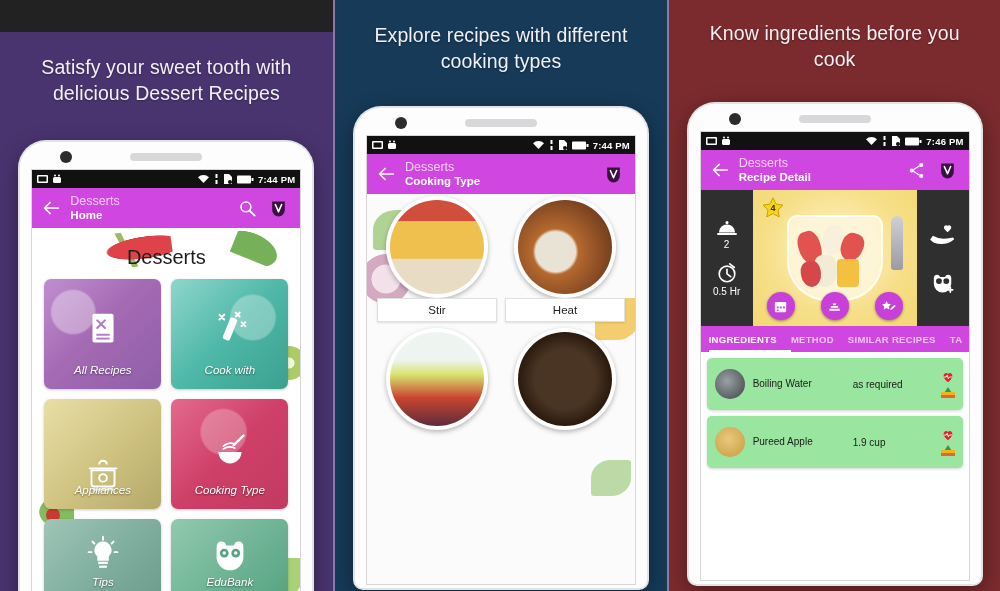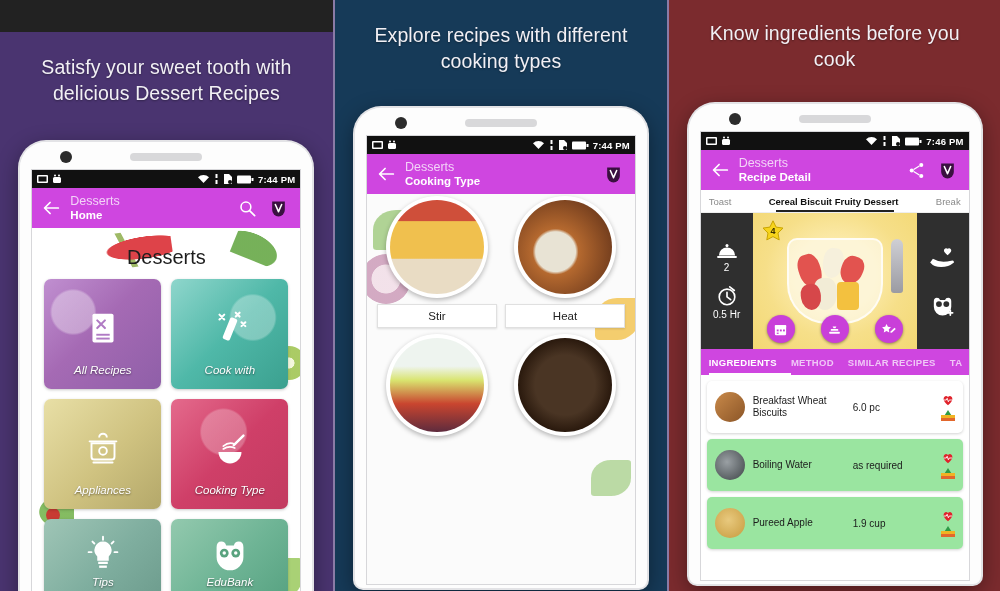--- a/index.html
+++ b/index.html
@@ -76,35 +76,35 @@
       font-size:11.5px;font-style:italic;text-shadow:0 1px 2px rgba(0,0,0,.5);}
   .tile .ticon{width:46px;height:46px;margin-bottom:10px;}
   .tile.short{height:82px;}
 
   .tv-allrecipes{background:
      radial-gradient(circle at 25% 30%,rgba(255,255,255,.35) 0 18%,transparent 20%),
      linear-gradient(135deg,#c08fd0,#a56ab4 45%,#8f5fa8);}
   .tv-cookwith{background:
      radial-gradient(circle at 70% 35%,rgba(255,255,255,.3) 0 20%,transparent 22%),
      linear-gradient(135deg,#8fd6cc,#4fb8a8 50%,#3ba08f);}
-  .tv-appliances{background:linear-gradient(135deg,#e8dfa6,#cfc280 55%,#b4a86a);}
+  .tv-appliances{background:linear-gradient(135deg,#e8dfa6,#cfc280 55%,#b4a86a);align-items:flex-end;}
   .tv-cookingtype{background:
      radial-gradient(circle at 45% 30%,rgba(255,255,255,.25) 0 22%,transparent 24%),
      linear-gradient(135deg,#e46a8c,#cf3f68 50%,#c23b60);}
   .tv-tips{background:linear-gradient(135deg,#9fc5b6,#7fae9f 55%,#6d9c8d);}
   .tv-edubank{background:linear-gradient(135deg,#93c9ae,#6eb495 55%,#57a281);}
 
   
   .ct-body{position:relative;height:390px;background:#fbfbfb;overflow:hidden;padding-top:2px;}
   .ct-grid{display:grid;grid-template-columns:1fr 1fr;gap:0 8px;padding:0 10px;position:relative;z-index:2;}
   .ct-cell{display:flex;flex-direction:column;align-items:center;margin-bottom:6px;}
   .ct-circle{width:102px;height:102px;border-radius:50%;background:#fff;padding:4px;box-sizing:border-box;
              box-shadow:0 2px 5px rgba(0,0,0,.28);overflow:hidden;}
   .ct-circle .inner{width:100%;height:100%;border-radius:50%;}
-  .ct-name{margin-top:6px;width:118px;height:22px;background:#fff;border:1px solid #e0e0e0;border-radius:0;
+  .ct-name{width:118px;height:22px;background:#fff;border:1px solid #e0e0e0;border-radius:0;
            display:flex;align-items:center;justify-content:center;font-size:11.5px;color:#222;
            box-shadow:0 1px 2px rgba(0,0,0,.12);}
   .ci-stir{background:linear-gradient(180deg,#cf4f3a 0 22%,#f0c04e 23% 62%,#e9dcc4 63%);}
   .ci-bake{background:radial-gradient(circle at 50% 45%,#d9a257 0 48%,#8d2f28 52%);}
   .ci-heat{background:radial-gradient(circle at 40% 55%,#e8e3d4 0 26%,#b5692f 30%,#6e3a1c 80%);}
   .ci-mix{background:radial-gradient(circle at 50% 50%,#e3cf9b 0 60%,#c9ae72 75%);}
   .ci-layer{background:linear-gradient(180deg,#eef4ef 0 30%,#d9e46f 45%,#c9452f 70%,#5e2b3d 100%);}
   .ci-dark{background:radial-gradient(circle at 50% 50%,#4a3524 0 45%,#241409 75%);}
 
   .ct-deco1{position:absolute;top:60px;left:-6px;width:50px;height:50px;border-radius:50%;
@@ -471,26 +471,20 @@
               </svg>
             <svg class="ab-ico" viewBox="0 0 24 24">
                 <path d="M4 3 h16 v11 a8 8 0 0 1 -8 8 a8 8 0 0 1 -8 -8 Z" fill="#3a1040"></path>
                 <path d="M8 7 l4 9 l4 -9" stroke="#fff" stroke-width="2" fill="none" stroke-linecap="round" stroke-linejoin="round"></path>
               </svg>
           </div>
         </div>
 
         <div class="rd-body">
 
-          <div class="rd-tabs-top">
-            <span class="rd-tt">Toast</span>
-            <span class="rd-tt center">Cereal Biscuit Fruity Dessert</span>
-            <span class="rd-tt">Break</span>
-            <div class="rd-underline"></div>
-          </div>
 
           <div class="hero">
             <div class="hero-side">
               <div class="meta">
                 <svg width="22" height="18" viewBox="0 0 24 20">
                     <path d="M3 15 a9 9 0 0 1 18 0 Z" fill="#fff"></path>
                     <rect x="1" y="15.5" width="22" height="2.2" rx="1" fill="#fff"></rect>
                     <circle cx="12" cy="4" r="1.7" fill="#fff"></circle>
                   </svg>
                 <span class="mv">2</span>
@@ -563,32 +557,20 @@
           <div class="rd-tabs">
             <span class="rd-tab active">INGREDIENTS</span>
             <span class="rd-tab">METHOD</span>
             <span class="rd-tab">SIMILAR RECIPES</span>
             <span class="rd-tab">TA</span>
             <div class="rd-tabline"></div>
           </div>
 
           <div class="ing-list">
 
-            <div class="ing white">
-              <div class="ing-thumb th-biscuit"></div>
-              <div class="ing-name">Breakfast Wheat Biscuits</div>
-              <div class="ing-qty">6.0 pc</div>
-              <div class="ing-icons">
-                <svg class="heart" viewBox="0 0 24 24">
-                    <path d="M12 21 C3 14 3 7.5 7.5 5.5 C10 4.4 12 6.4 12 7.8 C12 6.4 14 4.4 16.5 5.5 C21 7.5 21 14 12 21 Z" fill="#e0232c"></path>
-                    <path d="M5 12 h4 l1.6 -3 2 6 1.6 -3 h4.6" stroke="#fff" stroke-width="1.5" fill="none" stroke-linejoin="round"></path>
-                  </svg>
-                <div class="tri"></div>
-              </div>
-            </div>
 
             <div class="ing green">
               <div class="ing-thumb th-water"></div>
               <div class="ing-name">Boiling Water</div>
               <div class="ing-qty">as required</div>
               <div class="ing-icons">
                 <svg class="heart" viewBox="0 0 24 24">
                     <path d="M12 21 C3 14 3 7.5 7.5 5.5 C10 4.4 12 6.4 12 7.8 C12 6.4 14 4.4 16.5 5.5 C21 7.5 21 14 12 21 Z" fill="#e0232c"></path>
                     <path d="M5 12 h4 l1.6 -3 2 6 1.6 -3 h4.6" stroke="#fff" stroke-width="1.5" fill="none" stroke-linejoin="round"></path>
                   </svg>

